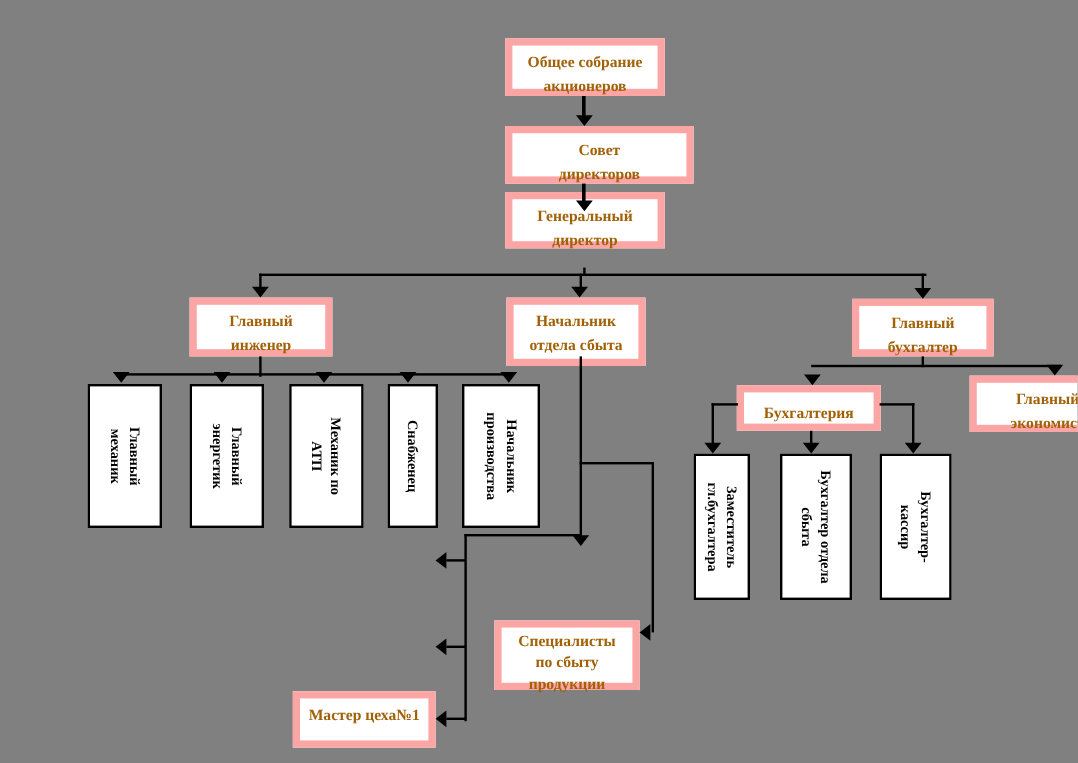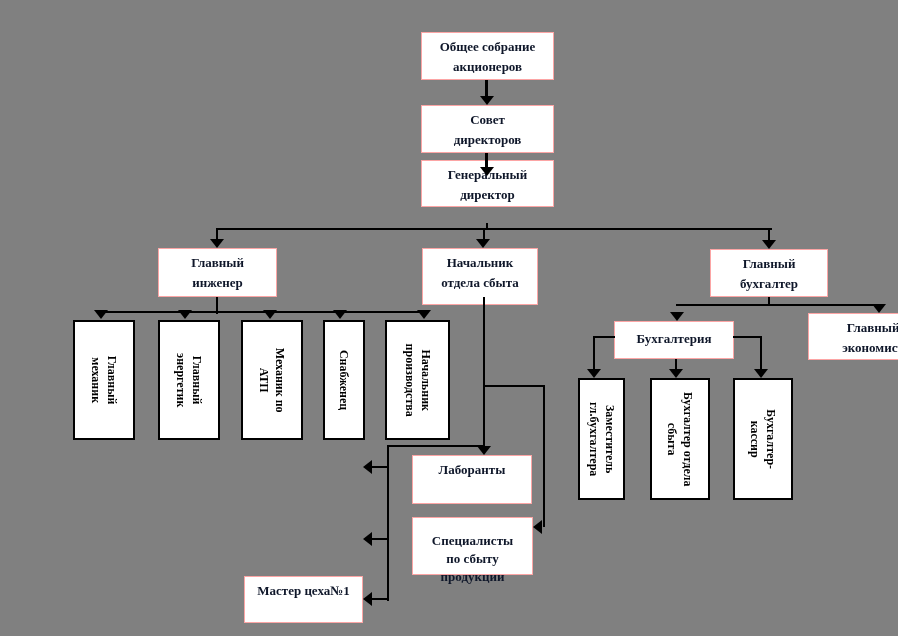--- a/index.html
+++ b/index.html
@@ -4,24 +4,24 @@
 <style>
   html,body{margin:0;padding:0;}
   body{
     width:898px;height:636px;overflow:hidden;position:relative;
     background:#808080;
     font-family:"Liberation Serif","DejaVu Serif",serif;
   }
   #canvas{position:absolute;left:0;top:0;width:898px;height:636px;}
   .hbox{
     position:absolute;box-sizing:border-box;
-    background:#ffffff;border:1px solid #fca5a5;
+    background:#ffffff;border:6px solid #fca5a5;
     font-weight:bold;font-size:13px;line-height:1.5;
     text-align:center;white-space:pre-line;
-    padding-top:4px;color:#0f172a;
+    padding-top:4px;color:#a16207;
   }
   .vbox{
     position:absolute;box-sizing:border-box;
     background:#ffffff;border:2px solid #000;
     display:flex;align-items:center;justify-content:center;
     color:#000;
   }
   .vtext{
     transform:rotate(90deg);
     white-space:pre-line;text-align:center;
@@ -31,35 +31,35 @@
   .line{position:absolute;background:#000;}
   .ad{position:absolute;width:0;height:0;
       border-left:7px solid transparent;border-right:7px solid transparent;
       border-top:9px solid #000;}
   .al{position:absolute;width:0;height:0;
       border-top:7px solid transparent;border-bottom:7px solid transparent;
       border-right:9px solid #000;}
 
   
   #n-shareholders{left:421px;top:32px;width:133px;height:48px}
-  #n-board{left:421px;top:105px;width:133px;height:48px}
+  #n-board{left:421px;top:105px;width:157px;height:48px}
   #n-ceo{left:421px;top:160px;width:133px;height:47px}
   #n-chief-engineer{left:158px;top:248px;width:119px;height:49px}
   #n-sales-head{left:422px;top:248px;width:116px;height:57px}
   #n-chief-accountant{left:710px;top:249px;width:118px;height:48px}
   #n-chief-mechanic{left:73px;top:320px;width:62px;height:120px}
   #n-chief-power{left:158px;top:320px;width:62px;height:120px}
   #n-atp-mechanic{left:241px;top:320px;width:62px;height:120px}
   #n-supplier{left:323px;top:320px;width:42px;height:120px}
   #n-production-head{left:385px;top:320px;width:65px;height:120px}
   #n-shop-master-1{left:244px;top:456px;width:119px;height:47px}
   #n-shop-master-2{left:244px;top:517px;width:119px;height:48px}
   #n-shop-master-3{left:244px;top:576px;width:119px;height:47px}
   #n-lab-assistants{left:412px;top:455px;width:120px;height:49px}
-  #n-sales-specialists{left:412px;top:517px;width:121px;height:58px;line-height:1.38;padding-top:14px}
+  #n-sales-specialists{left:412px;top:517px;width:121px;height:58px;line-height:1.38;padding-top:2px}
   #n-accounting-dept{left:614px;top:321px;width:120px;height:38px;padding-top:7px}
   #n-chief-economist{left:808px;top:313px;width:130px;height:47px}
   #n-deputy-chief-accountant{left:578px;top:378px;width:47px;height:122px}
   #n-sales-accountant{left:650px;top:378px;width:60px;height:122px}
   #n-cashier-accountant{left:733px;top:378px;width:60px;height:122px}
 </style>
 </head>
 <body>
 
 <div id="canvas">
@@ -91,21 +91,20 @@
   </div>
   <div class="vbox" id="n-supplier">
     <span class="vtext">Снабженец</span>
   </div>
   <div class="vbox" id="n-production-head">
     <span class="vtext">Начальник
 производства</span>
   </div>
 
   <div class="hbox" id="n-shop-master-3">Мастер цеха№1</div>
-  <div class="hbox" id="n-lab-assistants">Лаборанты</div>
   <div class="hbox" id="n-sales-specialists">Специалисты
 по сбыту
 продукции</div>
 
   <div class="hbox" id="n-accounting-dept">Бухгалтерия</div>
   <div class="hbox" id="n-chief-economist">Главный
 экономист</div>
 
   <div class="vbox" id="n-deputy-chief-accountant">
     <span class="vtext">Заместитель

